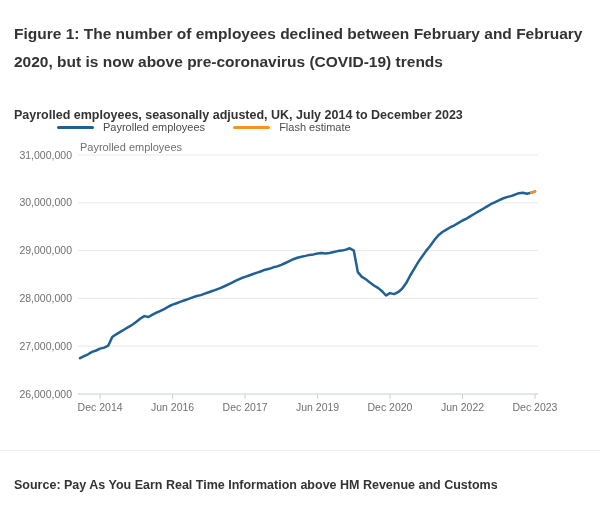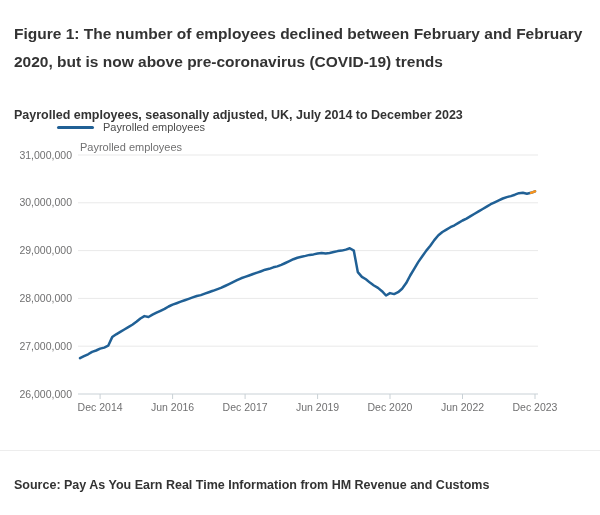--- a/index.html
+++ b/index.html
@@ -36,20 +36,24 @@
 <body>
 
 <h2 class="title">Figure 1: The number of employees declined between February and February 2020, but is now above pre-coronavirus (COVID-19) trends</h2>
 <p class="subtitle">Payrolled employees, seasonally adjusted, UK, July 2014 to December 2023</p>
 
 <div class="legend">
   <div class="legend-item">
     <span class="legend-swatch" style="background: rgb(32, 96, 149);"></span>
     <span class="legend-label">Payrolled employees</span>
   </div>
+  <div class="legend-item">
+    <span class="legend-swatch" style="background: rgb(248, 148, 30);"></span>
+    <span class="legend-label">Flash estimate</span>
+  </div>
 </div>
 
 <div class="ylabel">Payrolled employees</div>
 
 <svg id="chart-svg" class="chart" width="600" height="285">
     <line x1="78" x2="538" y1="254.0" y2="254.0" stroke="#c9d1d6" stroke-width="1"></line>
     <text x="72" y="257.5" text-anchor="end" class="axis-text">26,000,000</text>
     <line x1="78" x2="538" y1="206.2" y2="206.2" stroke="#e9e9e9" stroke-width="1"></line>
     <text x="72" y="209.7" text-anchor="end" class="axis-text">27,000,000</text>
     <line x1="78" x2="538" y1="158.4" y2="158.4" stroke="#e9e9e9" stroke-width="1"></line>
@@ -72,13 +76,13 @@
     <text x="390.0" y="271" text-anchor="middle" class="axis-text">Dec 2020</text>
     <line x1="462.5" x2="462.5" y1="254" y2="259" stroke="#c9d1d6" stroke-width="1"></line>
     <text x="462.5" y="271" text-anchor="middle" class="axis-text">Jun 2022</text>
     <line x1="535.0" x2="535.0" y1="254" y2="259" stroke="#c9d1d6" stroke-width="1"></line>
     <text x="535.0" y="271" text-anchor="middle" class="axis-text">Dec 2023</text>
     <polyline points="80.0,218.2 84.0,216.2 88.1,214.3 92.1,211.9 96.1,210.5 100.1,208.6 104.2,207.6 108.2,205.7 112.2,197.1 116.2,194.3 120.3,191.9 124.3,189.5 128.3,187.1 132.3,184.7 136.4,181.8 140.4,178.5 144.4,176.1 148.5,177.0 152.5,174.7 156.5,172.7 160.5,170.8 164.6,168.9 168.6,166.5 172.6,164.6 176.6,163.2 180.7,161.7 184.7,160.3 188.7,158.9 192.7,157.4 196.8,156.0 200.8,155.1 204.8,153.6 208.8,152.2 212.9,150.8 216.9,149.3 220.9,147.9 225.0,146.0 229.0,144.1 233.0,142.1 237.0,140.2 241.1,138.3 245.1,136.9 249.1,135.5 253.1,134.0 257.2,132.6 261.2,131.2 265.2,129.7 269.2,128.8 273.3,127.3 277.3,126.4 281.3,124.9 285.4,123.0 289.4,121.1 293.4,119.2 297.4,117.8 301.5,116.8 305.5,115.9 309.5,114.9 313.5,114.4 317.6,113.5 321.6,113.0 325.6,113.5 329.6,113.0 333.7,112.0 337.7,111.1 341.7,110.6 345.8,109.6 349.8,108.2 353.8,110.6 357.8,132.1 361.9,136.9 365.9,139.3 369.9,142.6 373.9,145.5 378.0,147.9 382.0,151.2 386.0,155.5 390.0,153.1 394.1,154.1 398.1,152.2 402.1,148.8 406.2,143.1 410.2,135.5 414.2,128.8 418.2,122.1 422.3,116.3 426.3,110.6 430.3,105.8 434.3,100.1 438.4,95.3 442.4,92.0 446.4,89.6 450.4,87.2 454.5,85.3 458.5,82.9 462.5,80.5 466.5,78.6 470.6,76.2 474.6,73.8 478.6,71.4 482.7,69.0 486.7,66.6 490.7,64.2 494.7,62.3 498.8,60.4 502.8,58.5 506.8,57.1 510.8,56.1 514.9,54.7 518.9,53.2 522.9,52.8 526.9,53.7 531.0,52.8 535.0,51.3" fill="none" stroke="#206095" stroke-width="2.5" stroke-linejoin="round" stroke-linecap="round"></polyline>
     <polyline points="531.0,52.8 535.0,51.3" fill="none" stroke="#f8941e" stroke-width="2.5" stroke-linejoin="round" stroke-linecap="round"></polyline>
   </svg>
 
 <div class="divider"></div>
-<p class="source">Source: Pay As You Earn Real Time Information from HM Revenue and Customs</p>
+<p class="source">Source: Pay As You Earn Real Time Information above HM Revenue and Customs</p>
 
 </body></html>

